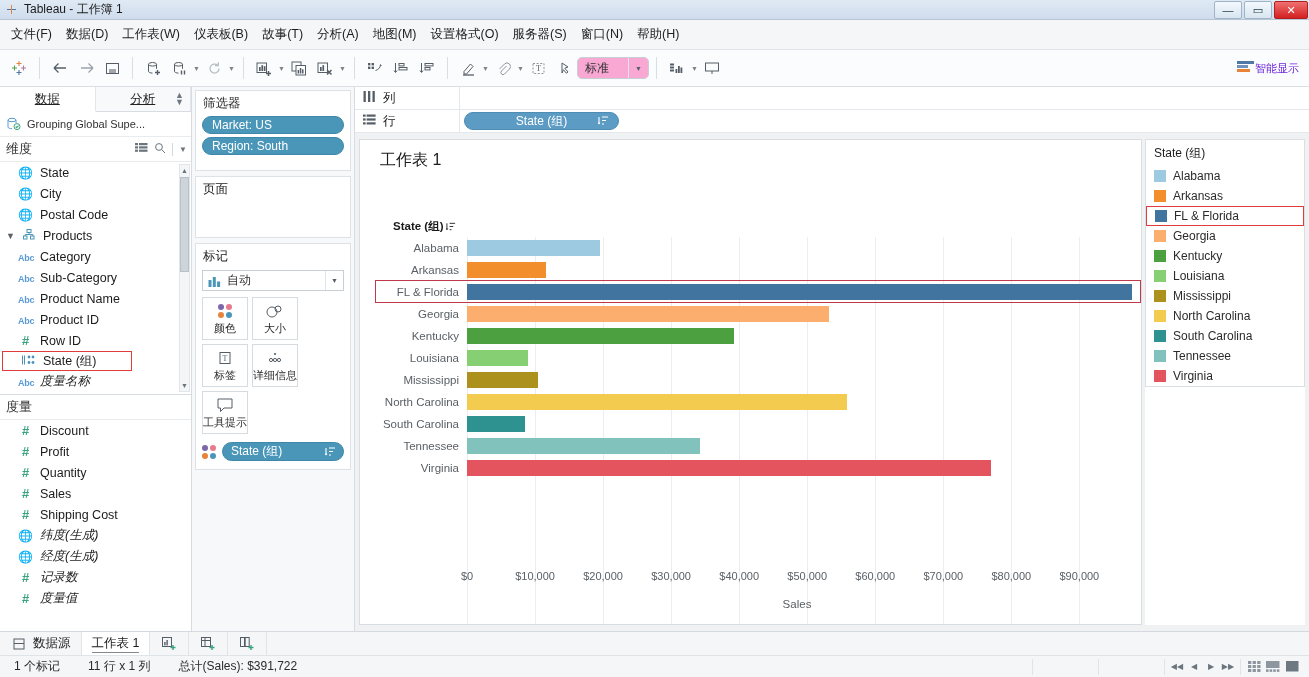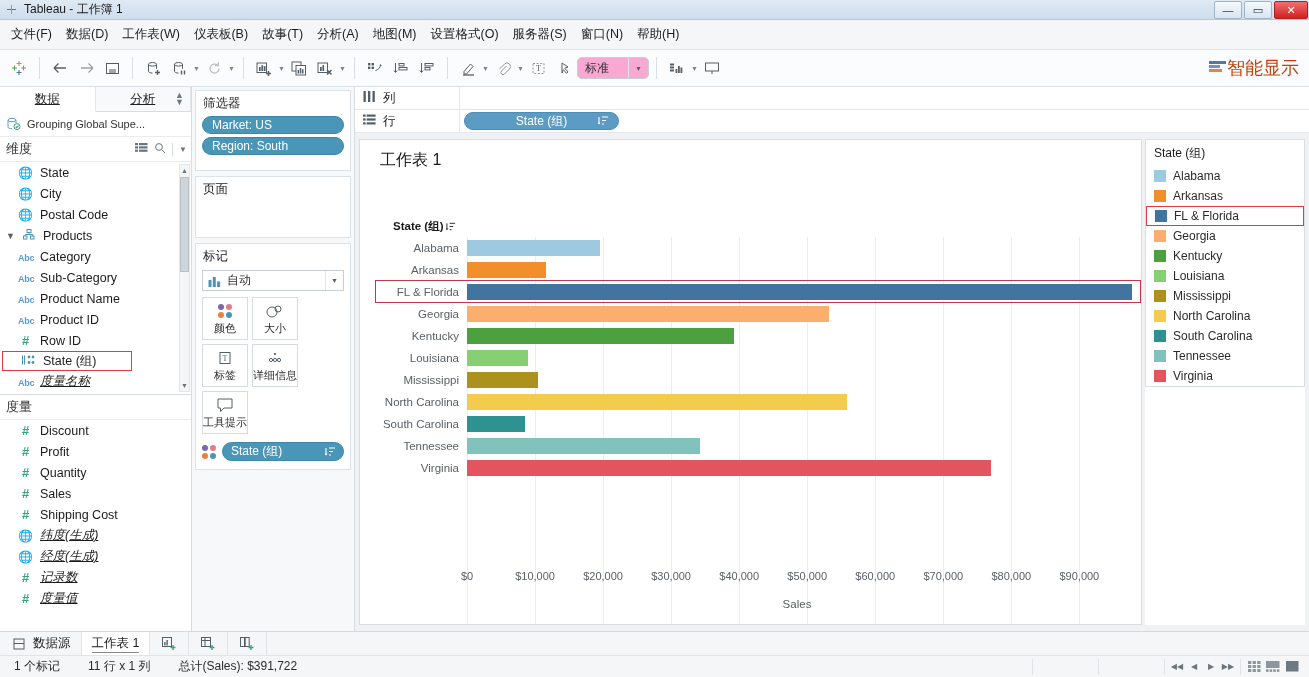--- a/index.html
+++ b/index.html
@@ -60,21 +60,21 @@
     display:flex; align-items:center; font-size:12px; color:#333; padding-left:7px;
     position:relative; border-radius:5px;
   }
   .tb-select .arrow {
     position:absolute; right:0; top:0; width:20px; height:20px;
     display:flex; align-items:center; justify-content:center;
     border-left:1px solid #dde3e8; color:#55606a; font-size:7px;
   }
   .smart-show {
     position:absolute; right:10px; display:flex; align-items:center; gap:1px;
-    font-size:18px; color:#c2410c;
+    font-size:11px; color:#6d28d9;
   }
   .ss-icon { width:17px; height:14px; display:flex; flex-direction:column; gap:1px;}
   .ss-icon i { display:block; height:3px; background:#4e79a7; }
   .ss-icon i:nth-child(2){ width:11px; background:#6f93ba;}
   .ss-icon i:nth-child(3){ width:13px; background:#e8833a;}
 
   
   .main { flex:1; display:flex; overflow:hidden; background:#fff; }
 
   
@@ -102,21 +102,21 @@
     font-size:12.5px; color:#1b1b1b; white-space:nowrap;
   }
   .field.lvl0 { padding-left:6px; }
   .field.boxed {
     border:1px solid #e03c3c; margin:0 4px 0 2px; width:130px; height:20px;
   }
   .field .ic { width:15px; text-align:center; flex:0 0 15px; }
   .abc { color:#5b9bd5; font-size:9px; font-weight:bold; letter-spacing:-0.3px;}
   .hashm { color:#3aa37f; font-weight:bold; font-size:13px;}
   .globe { color:#3a9d8f; font-size:12px;}
-  .ital { font-style:italic;text-decoration:underline; }
+  .ital { font-style:italic; }
   .scrollbar-v {
     position:absolute; right:1px; top:2px; width:11px; bottom:2px;
     background:#f3f5f7; border:1px solid #e1e6ea;
   }
   .scrollbar-v .thumb { position:absolute; left:0; width:9px; background:#cdd4da; border:1px solid #b9c1c8;}
   .sb-arrow{ position:absolute; left:0; width:9px; height:11px; color:#6b757d; font-size:7px; display:flex;align-items:center;justify-content:center;}
 
   
   .cardpane { width:163px; border-right:1px solid #d6dce1; background:#f7f8f9; padding:3px; display:flex; flex-direction:column; gap:5px;}
   .card { background:#fff; border:1px solid #dde2e6; }

